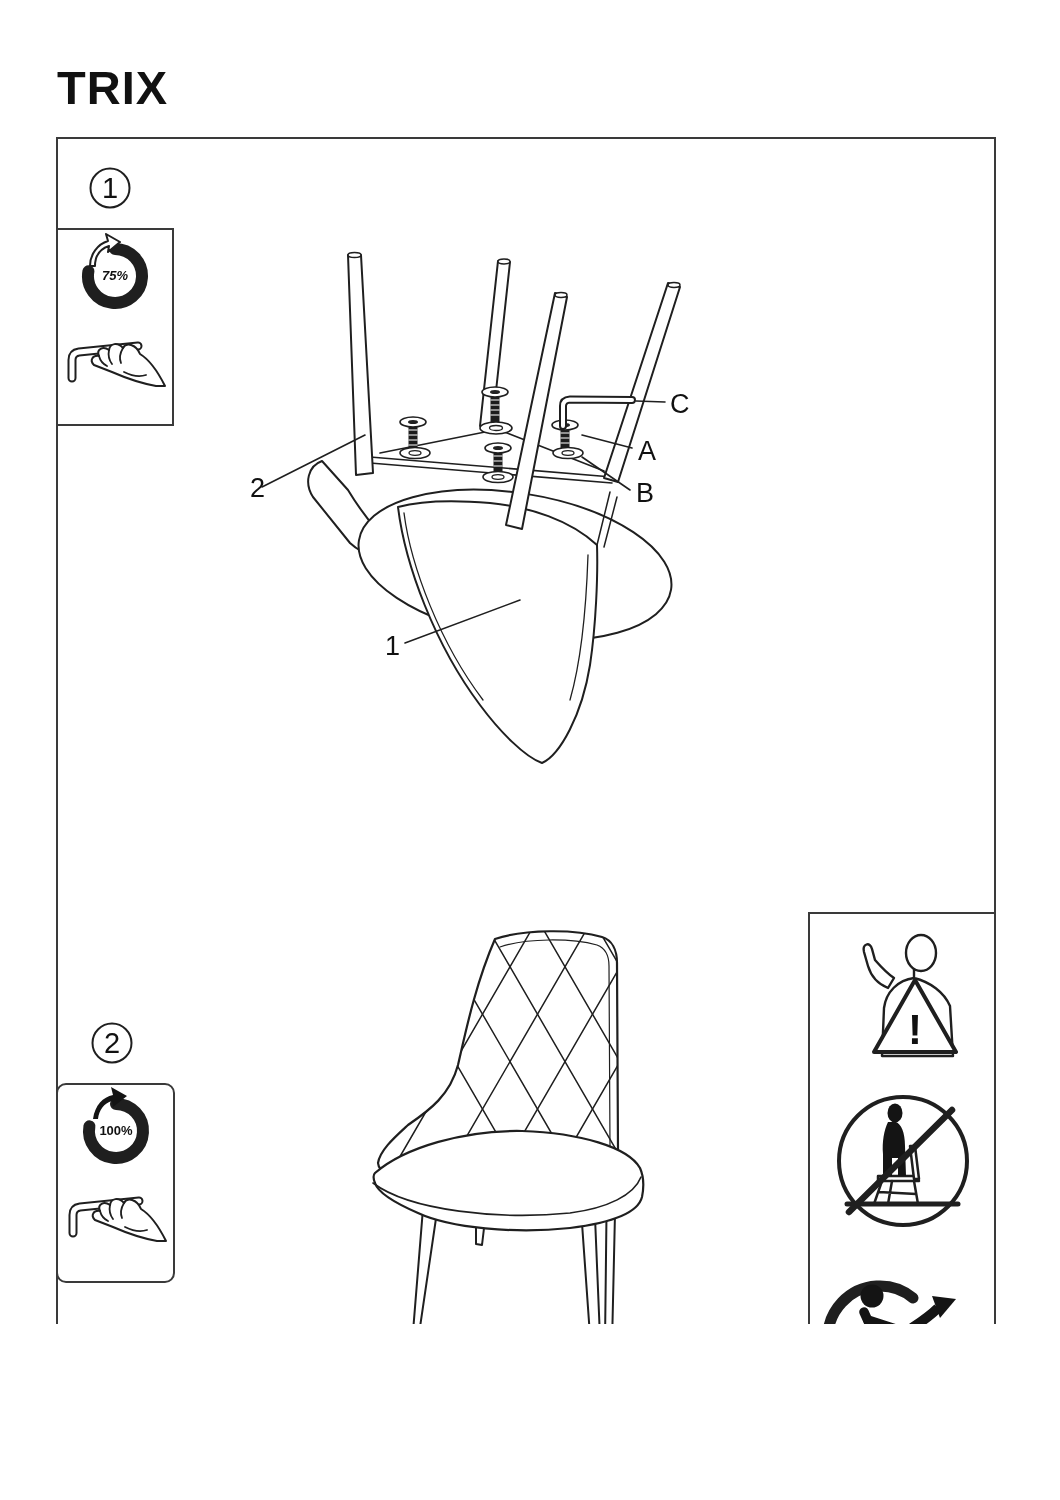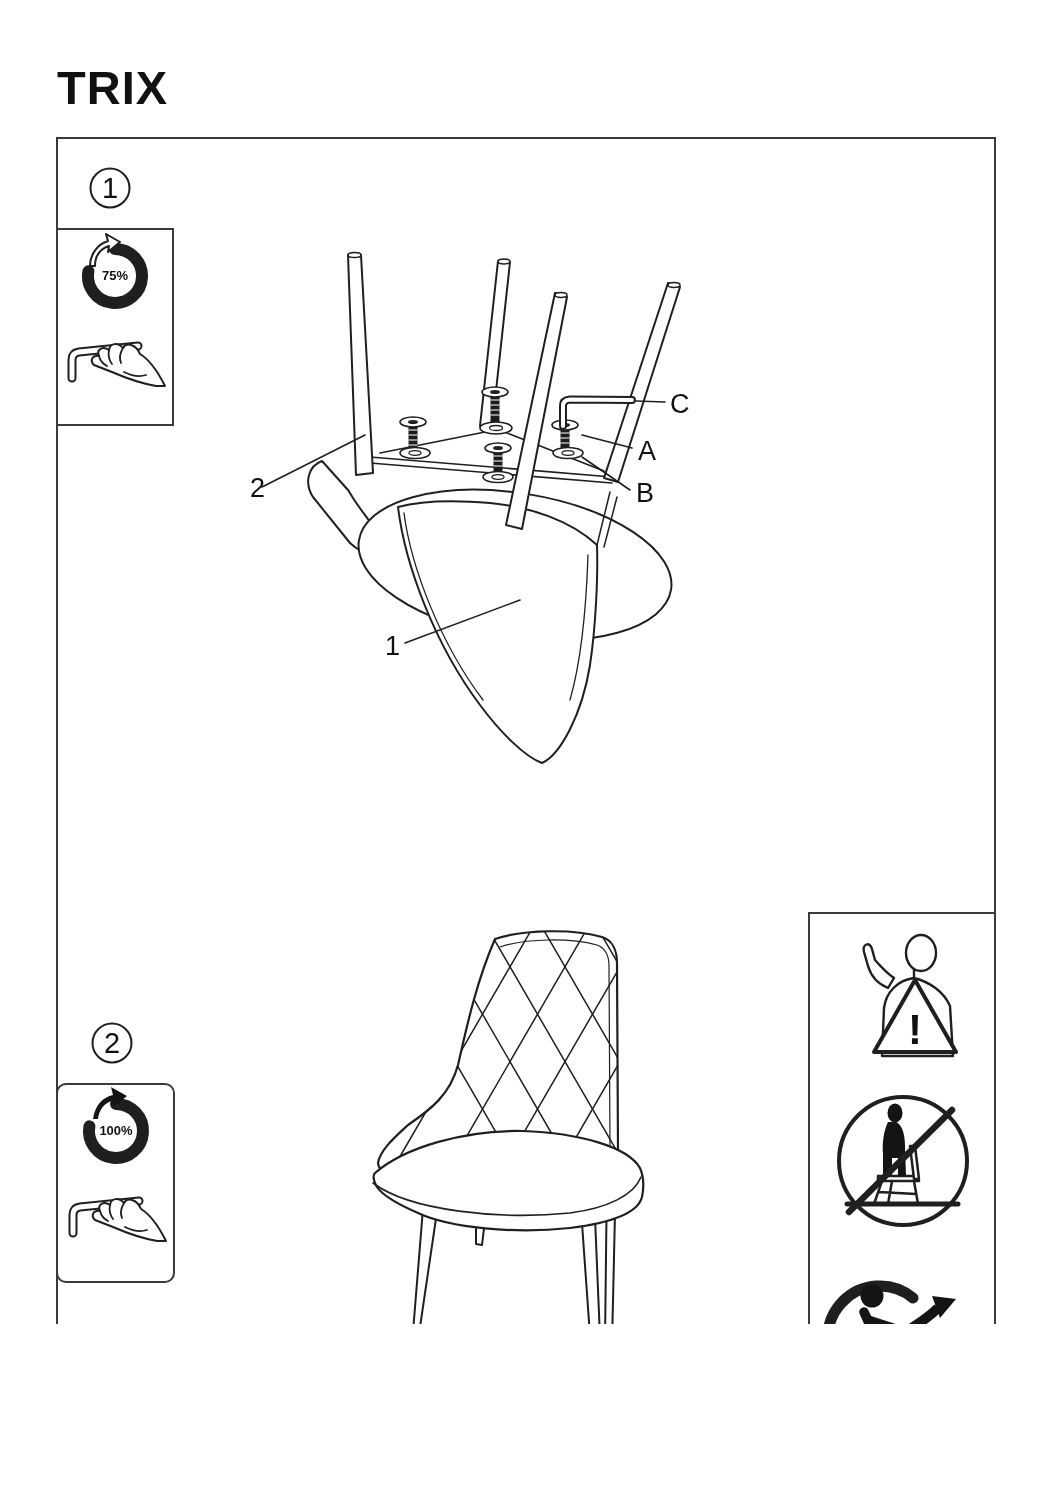--- a/index.html
+++ b/index.html
@@ -6,21 +6,21 @@
   .page{position:relative;width:1060px;height:1324px;background:#ffffff;overflow:hidden;
         font-family:"Liberation Sans", sans-serif;color:#1f1f1f;}
   .title{position:absolute;left:57px;top:60px;font-size:47px;font-weight:bold;
          letter-spacing:1px;margin:0;color:#111;}
   .frame{position:absolute;left:56px;top:137px;width:940px;height:1287px;
          border:2px solid #3a3a3a;box-sizing:border-box;}
   .stepcircle{position:absolute;width:44px;height:44px;}
   .step1{left:88px;top:166px;}
   .step2{left:90px;top:1021px;}
   .toolbox{position:absolute;border:2px solid #3a3a3a;box-sizing:border-box;background:#fff;}
-  .box1{left:56px;top:228px;width:118px;height:198px;}
+  .box1{left:56px;top:228px;width:118px;height:198px;font-style:italic;}
   .box2{left:56px;top:1083px;width:119px;height:200px;border-radius:10px;}
   .toolbox svg{display:block;margin:0 auto;}
   .rot{margin-top:14px;}
   .handkey{margin-top:10px;}
   .diagram1{position:absolute;left:230px;top:245px;width:520px;height:550px;}
   .diagram2{position:absolute;left:350px;top:925px;width:320px;height:475px;}
   .warncol{position:absolute;left:808px;top:912px;width:188px;height:512px;
            border:2px solid #3a3a3a;box-sizing:border-box;background:#fff;}
   .warnicon{position:absolute;}
   .wi1{left:16px;top:14px;}

